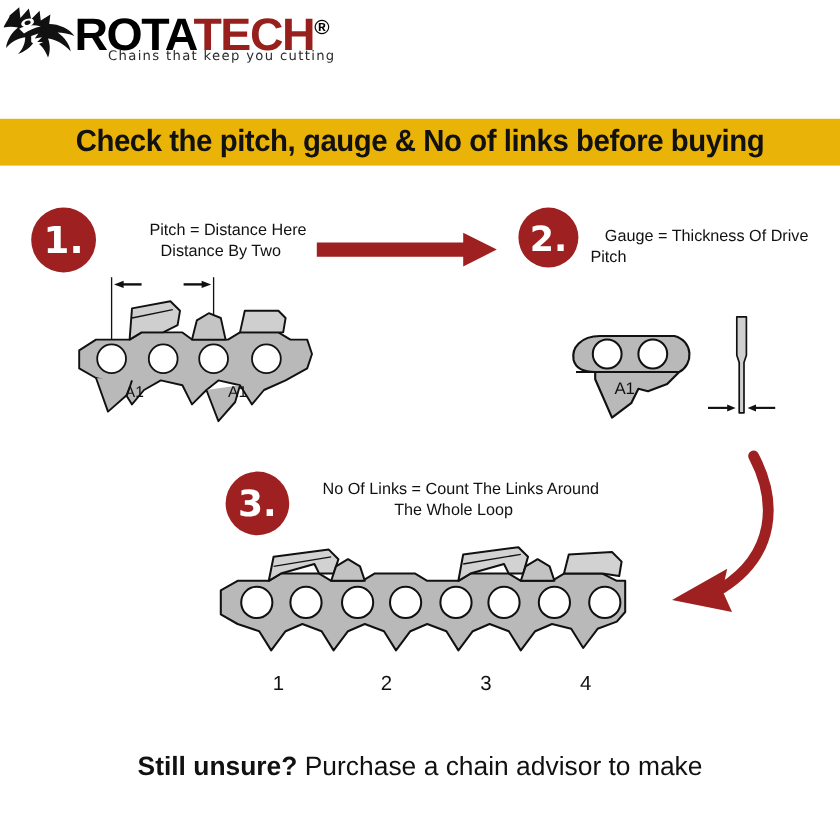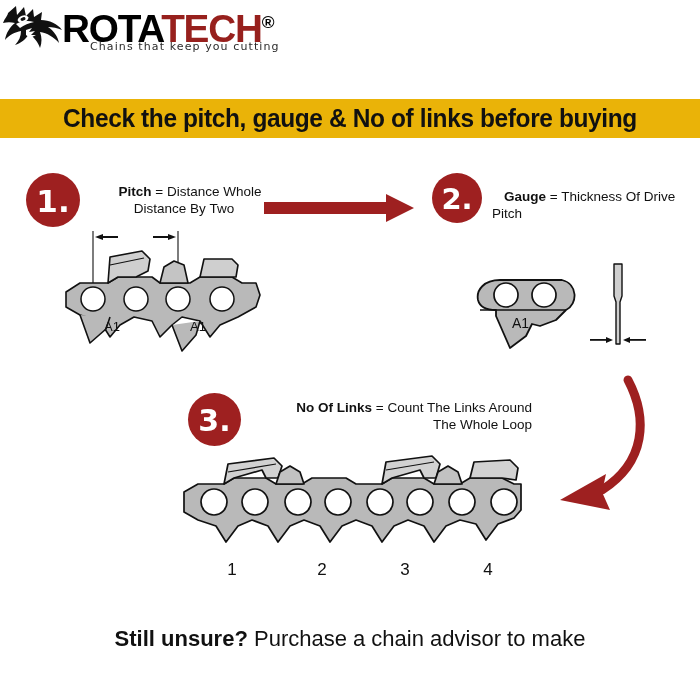--- a/index.html
+++ b/index.html
@@ -102,24 +102,24 @@
 
   
   .step-caption {
     position: absolute;
     font-size: 13.5px;
     line-height: 17px;
     color: #111111;
     text-align: center;
     font-family: "Liberation Sans", sans-serif;
   }
-  .step-caption b { font-weight: bold; padding-left: 12px; }
+  .step-caption b { font-weight: normal; padding-left: 12px; }
   #step1-caption { left: 86px;  top: 183px; width: 196px; }
   #step2-caption { left: 492px; top: 188px; width: 210px; text-align: left; }
-  #step3-caption { left: 264px; top: 399px; width: 268px; text-align: right; }
+  #step3-caption { left: 244px; top: 399px; width: 268px; }
 
   
   #arrow-1-2 { position: absolute; left: 262px; top: 188px; width: 160px; height: 40px; }
   #arrow-2-3 { position: absolute; left: 540px; top: 370px; width: 150px; height: 165px; }
 
   
   #diagram-pitch      { position: absolute; left: 60px;  top: 225px; width: 230px; height: 140px; }
   #diagram-gauge      { position: absolute; left: 470px; top: 252px; width: 205px; height: 115px; }
   #diagram-links      { position: absolute; left: 180px; top: 448px; width: 345px; height: 145px; }
 
@@ -185,21 +185,21 @@
     <div id="logo-tagline">Chains that keep you cutting</div>
   </div>
 
   <div id="header-band">
     <div id="header-title">Check the pitch, gauge &amp; No of links before buying</div>
   </div>
 
   <div class="step-badge" id="step1-badge">1.</div>
 
   <div class="step-caption" id="step1-caption">
-    <b>Pitch</b><span> = </span><span>Distance Whole</span><br>
+    <b>Pitch</b><span> = </span><span>Distance Here</span><br>
     <span>Distance By Two</span>
   </div>
 
   <svg id="arrow-1-2" viewBox="0 0 160 40">
     <path d="M2 14 L124 14 L124 6 L152 20 L124 34 L124 26 L2 26 Z" fill="#9e2020"></path>
   </svg>
 
   <svg id="diagram-pitch" viewBox="0 0 230 140">
     <g stroke="#111111" stroke-width="1.1" fill="none">
       <line x1="33" y1="6" x2="33" y2="78"></line>

